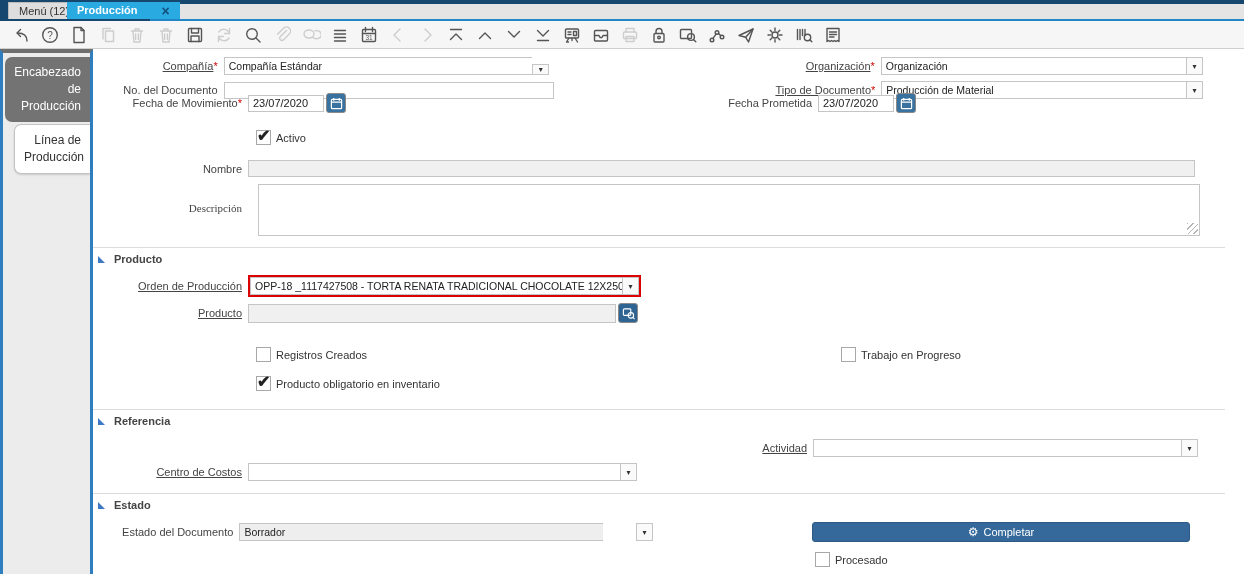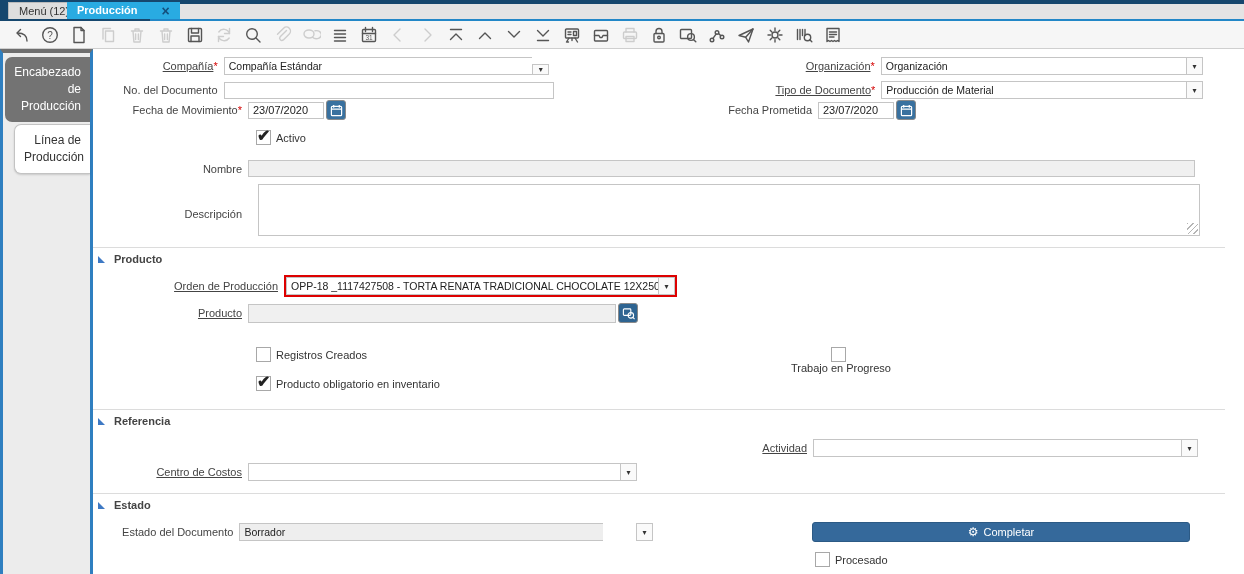--- a/index.html
+++ b/index.html
@@ -289,21 +289,21 @@
       <div class="row" style="left:0;top:32px;width:1110px;">
         <span class="flabel">No. del Documento</span>
         <input class="tinput" style="width: 393px;" value="">
         <span class="flabel flabel-r" style="width:391px;"><span class="lnk">Tipo de Documento</span><span class="req">*</span></span>
         <div class="combo" style="width:385px;">
           <div class="val">Producción de Material</div>
           <span class="cb-btn">▾</span>
         </div>
       </div>
 
-      <div class="row" style="left:0;top:51px;width:1110px;">
+      <div class="row" style="left:0;top:44px;width:1110px;">
         <span class="flabel"><span>Fecha de Movimiento</span><span class="req">*</span></span>
         <input class="tinput" style="width: 76px;" value="23/07/2020">
         <span class="sqbtn">
           <svg viewBox="0 0 14 14" fill="none" stroke="#fff" stroke-width="1.3">
               <rect x="1.5" y="2.5" width="11" height="10" rx="1"></rect>
               <path d="M1.5 5.5h11M4 1v3M10 1v3"></path>
             </svg>
         </span>
         <span class="flabel flabel-r" style="width:472px;">Fecha Prometida</span>
         <input class="tinput" style="width: 76px;" value="23/07/2020">
@@ -318,31 +318,31 @@
       <div class="row" style="left:163px;top:81px;">
         <span class="chk checked"></span>
         <span class="chklabel">Activo</span>
       </div>
 
       <div class="row" style="left:0;top:111px;width:1110px;">
         <span class="flabel">Nombre</span>
         <input class="tinput dis" style="width: 947px;" value="">
       </div>
 
-      <span class="flabel" style="position:absolute;left:0;top:159px;">Descripción</span>
+      <span class="flabel" style="position:absolute;left:0;top:153px;font-family:Liberation Serif, serif;">Descripción</span>
       <textarea class="desc" style="left: 165px; top: 135px; width: 942px; height: 52px;"></textarea>
       <div class="resize-grip" style="left:1094px;top:174px;"></div>
 
       <div class="hsep" style="top:198px;"></div>
       <div class="sect" style="top:204px;">
         <span class="tri"></span>
         <span class="sect-title">Producto</span>
       </div>
 
-      <div class="row" style="left:0;top:226px;width:1110px;padding-left:36px;">
+      <div class="row" style="left:0;top:226px;width:1110px;">
         <span class="flabel"><span class="lnk">Orden de Producción</span></span>
         <div class="redbox" style="width:393px;">
           <div class="combo" style="width:100%;">
             <div class="val">OPP-18 _1117427508  - TORTA RENATA TRADICIONAL CHOCOLATE 12X250 GR (G)</div>
             <span class="cb-btn">▾</span>
           </div>
         </div>
       </div>
 
       <div class="row" style="left:0;top:254px;width:1110px;">
@@ -354,21 +354,21 @@
               <circle cx="9.5" cy="9" r="3"></circle>
               <path d="M11.5 11l2 2"></path>
             </svg>
         </span>
       </div>
 
       <div class="row" style="left:163px;top:298px;">
         <span class="chk"></span>
         <span class="chklabel">Registros Creados</span>
       </div>
-      <div class="row" style="left:698px;top:298px;flex-direction:column;">
+      <div class="row" style="left:748px;top:298px;">
         <span class="chk"></span>
         <span class="chklabel">Trabajo en Progreso</span>
       </div>
       <div class="row" style="left:163px;top:327px;">
         <span class="chk checked"></span>
         <span class="chklabel">Producto obligatorio en inventario</span>
       </div>
 
       <div class="hsep" style="top:360px;"></div>
       <div class="sect" style="top:366px;">

